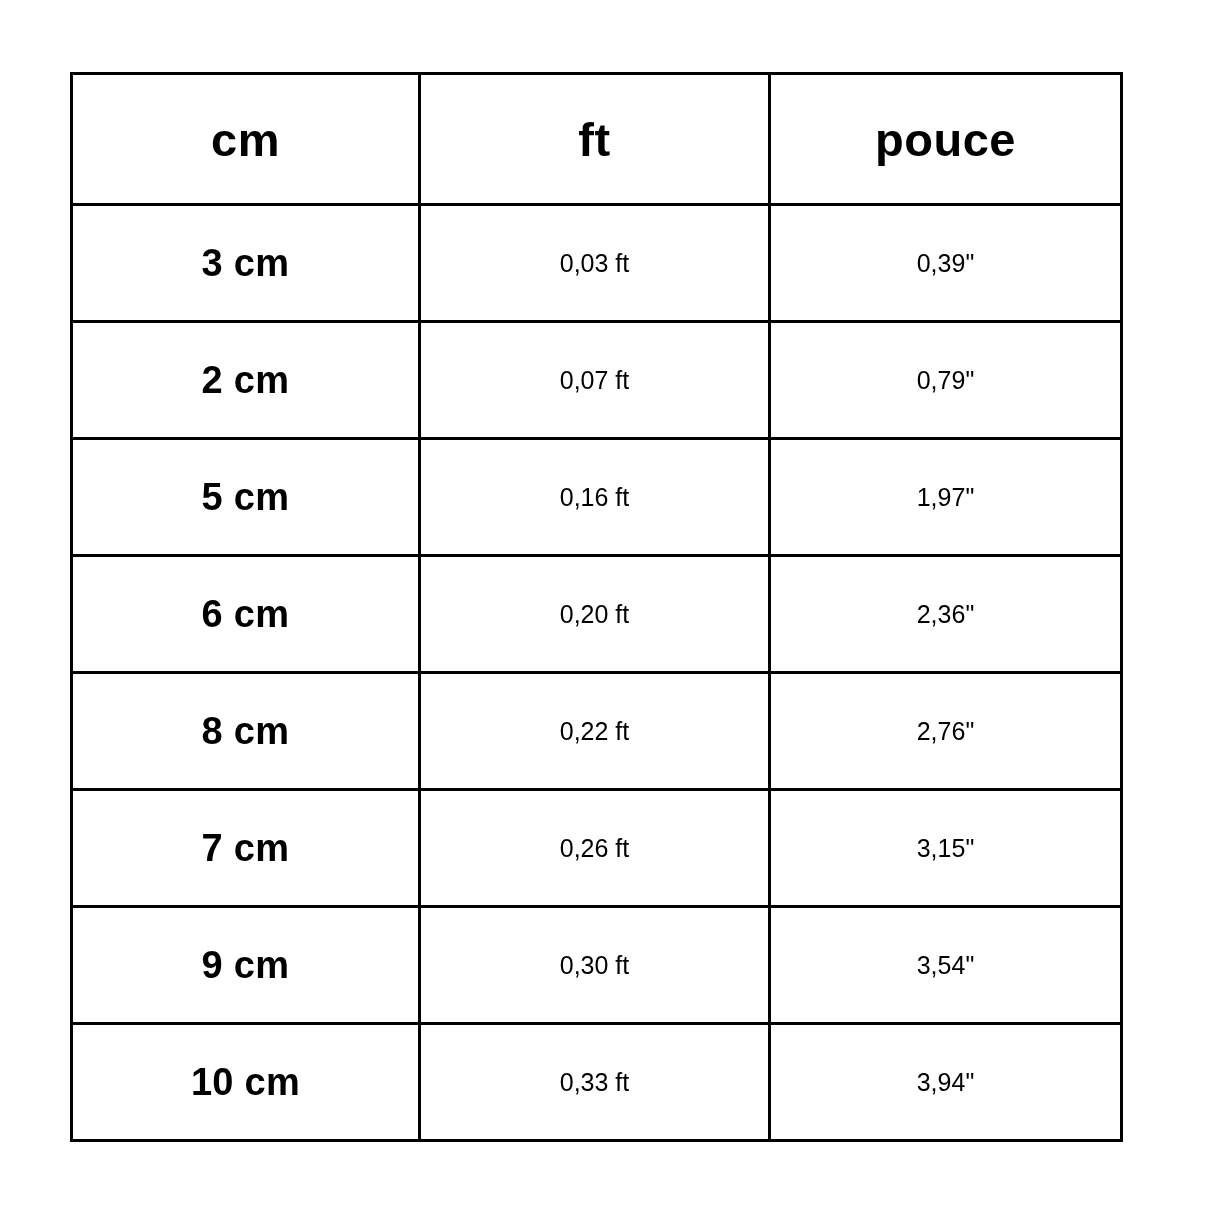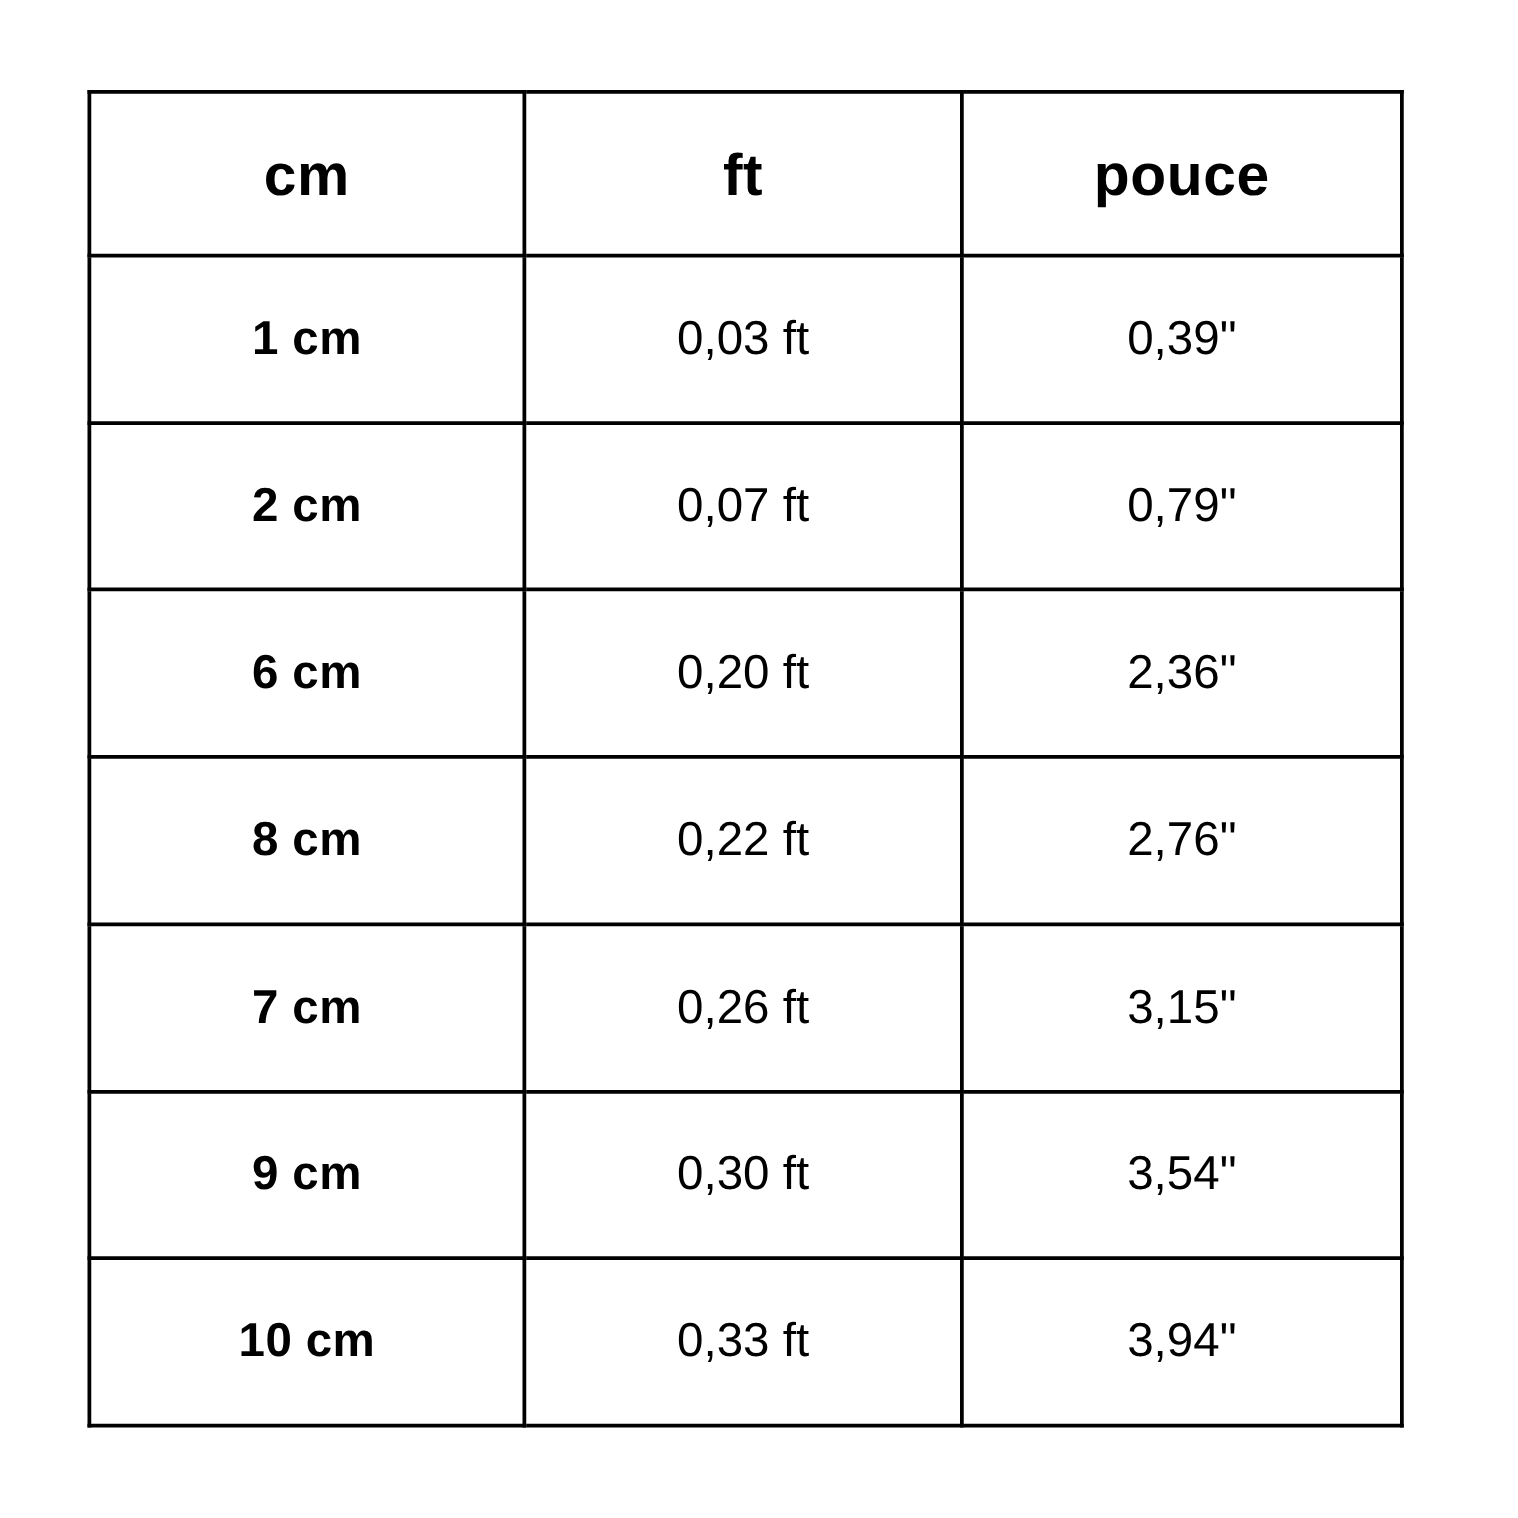--- a/index.html
+++ b/index.html
@@ -44,21 +44,21 @@
     padding: 0;
   }
   table.conv thead th {
     height: 128px;
     font-size: 47px;
     font-weight: bold;
     letter-spacing: 0.5px;
   }
   table.conv tbody td {
     height: 94px;
-    font-size: 38px;
+    font-size: 25px;
     font-weight: normal;
   }
   table.conv tbody td.cm-cell {
     font-weight: bold;
     font-size: 38px;
     letter-spacing: 0.3px;
   }
 </style>
 </head>
 <body>
@@ -73,28 +73,33 @@
       </colgroup>
       <thead>
         <tr>
           <th>cm</th>
           <th>ft</th>
           <th>pouce</th>
         </tr>
       </thead>
       <tbody>
         <tr>
-          <td class="cm-cell">1 cm</td>
+          <td class="cm-cell">3 cm</td>
           <td>0,03 ft</td>
           <td>0,39"</td>
         </tr>
         <tr>
           <td class="cm-cell">2 cm</td>
           <td>0,07 ft</td>
           <td>0,79"</td>
+        </tr>
+        <tr>
+          <td class="cm-cell">5 cm</td>
+          <td>0,16 ft</td>
+          <td>1,97"</td>
         </tr>
         <tr>
           <td class="cm-cell">6 cm</td>
           <td>0,20 ft</td>
           <td>2,36"</td>
         </tr>
         <tr>
           <td class="cm-cell">8 cm</td>
           <td>0,22 ft</td>
           <td>2,76"</td>

